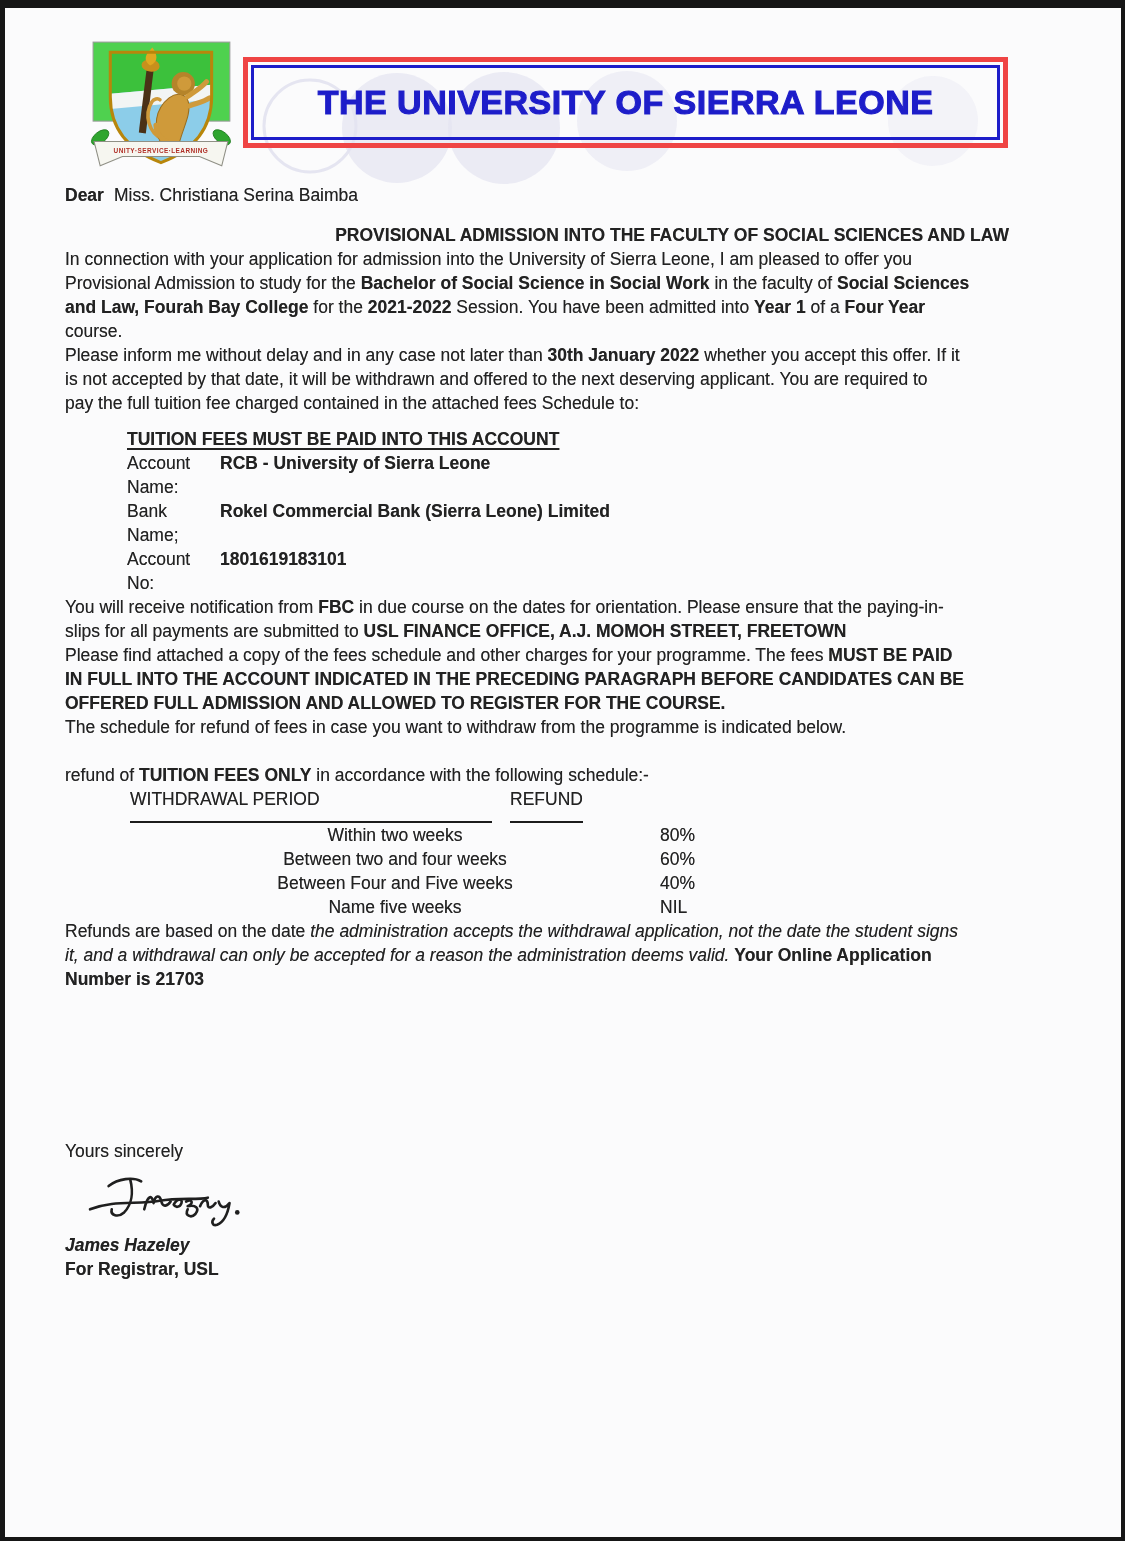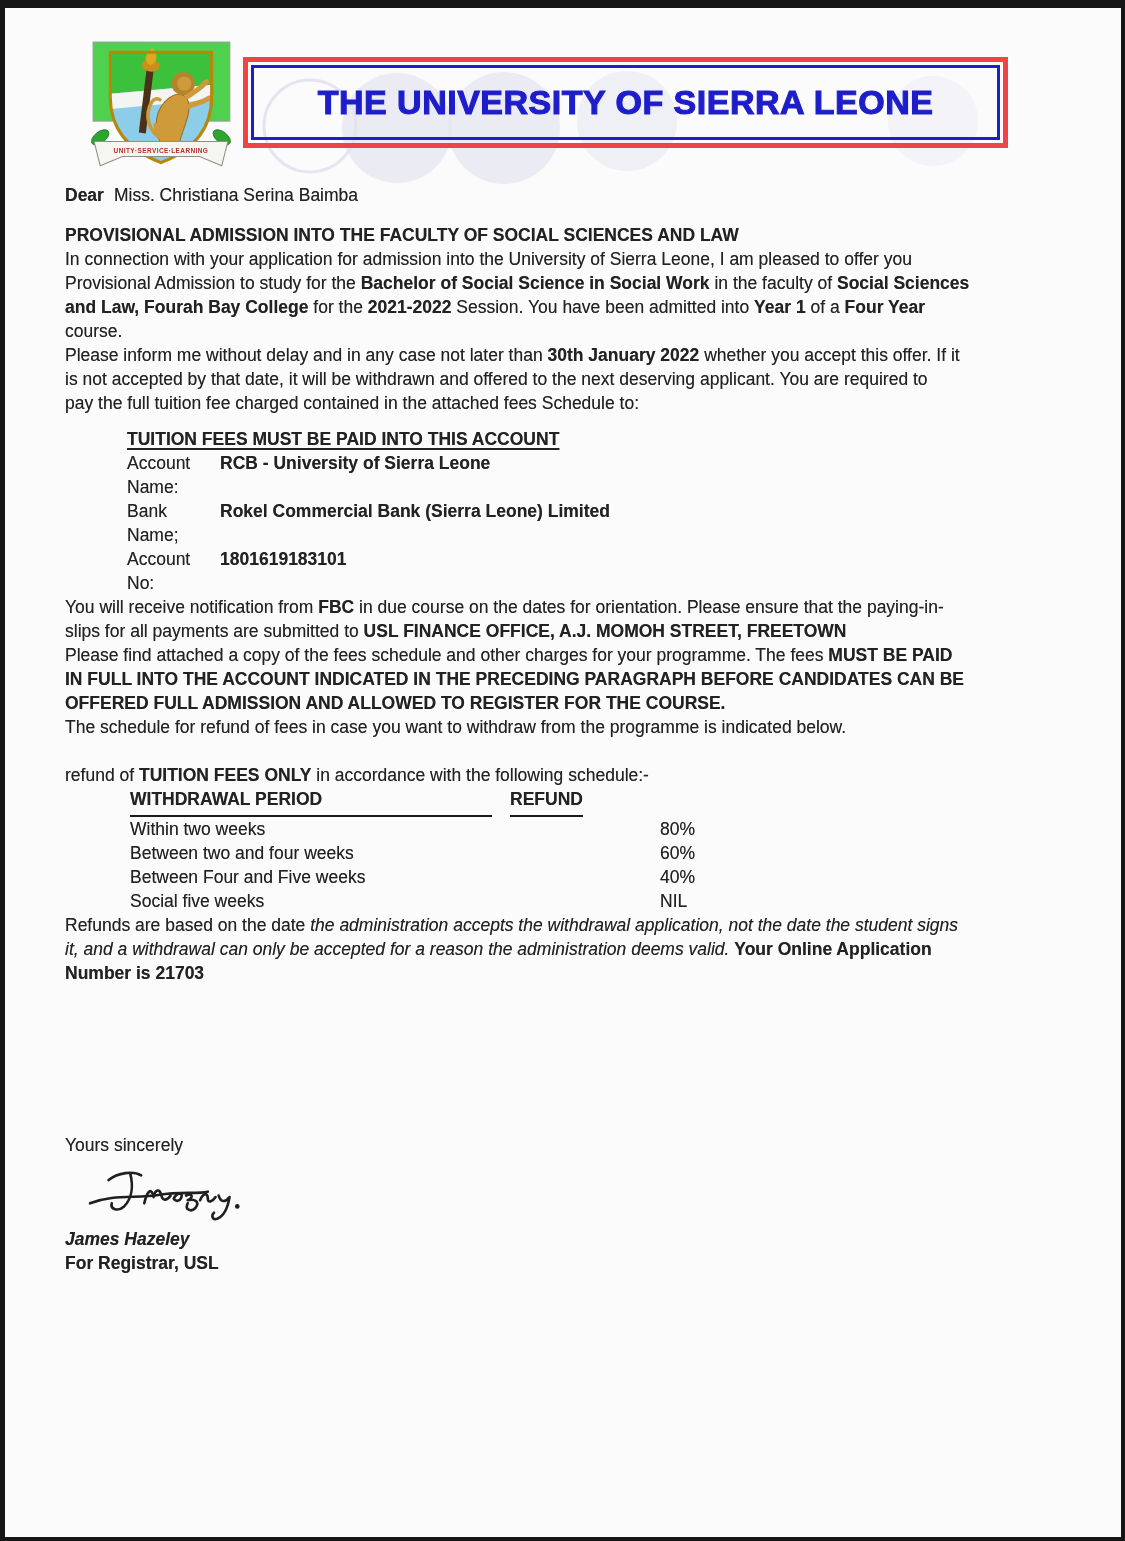--- a/index.html
+++ b/index.html
@@ -29,41 +29,41 @@
   .content{
     position:relative;z-index:3;
     padding:0 112px 0 60px;
     font-size:17.5px;line-height:24px;color:#222;
     text-shadow:0 0 .5px rgba(45,45,45,.55);
   }
   .content p{margin:0;}
   .salutation{margin-top:8px;}
   .salutation .lbl{font-weight:700;}
   .salutation .name{margin-left:10px;}
-  .subject{margin-top:16px;font-weight:700;text-align:left;}
+  .subject{margin-top:16px;font-weight:700;text-align:right;}
   .p2{margin-top:12px;}
   .account{margin-top:12px;margin-left:62px;}
   .account-heading{
     font-weight:700;text-decoration:underline;
     text-decoration-thickness:2px;text-underline-offset:3px;
   }
   .acct-row{display:flex;}
   .acct-label{width:93px;flex:0 0 93px;}
   .acct-value{font-weight:700;}
   .p3{margin-top:16px;}
   .p4{margin-top:8px;}
   .p5{margin-top:12px;}
   .p6{margin-top:20px;}
   .refund{margin-left:65px;}
   .refund-header span{
-    display:inline-block;font-weight:700;
-    border-bottom:2.5px solid #1c1c1c;padding-bottom:4px;
+    display:inline-block;font-weight:400;
+    border-bottom:2.5px solid #1c1c1c;padding-bottom:10px;
   }
   .refund-col1{width:362px;margin-right:18px;}
-  .refund-row{display:flex;}
+  .refund-row{display:flex;text-align:center;}
   .refund-period{width:530px;flex:0 0 530px;}
   .p7{margin-top:8px;}
   
   .closing{margin-top:148px;}
   .signature-svg{display:block;margin:6px 0 2px 2px;width:215px;height:62px;}
   .sig-name{font-weight:700;font-style:italic;}
   .sig-title{font-weight:700;}
 </style>
 </head>
 <body>
@@ -173,21 +173,21 @@
           </div>
           <div class="refund-row">
             <span class="refund-period">Between two and four weeks</span>
             <span class="refund-amount">60%</span>
           </div>
           <div class="refund-row">
             <span class="refund-period">Between Four and Five weeks</span>
             <span class="refund-amount">40%</span>
           </div>
           <div class="refund-row">
-            <span class="refund-period">Social five weeks</span>
+            <span class="refund-period">Name five weeks</span>
             <span class="refund-amount">NIL</span>
           </div>
         </div>
     </div>
 
     <p class="p7"><span>Refunds are based on the date </span><span style="font-style: italic;">the administration accepts the withdrawal application, not the date the student signs</span><br><span style="font-style: italic;">it, and a withdrawal can only be accepted for a reason the administration deems valid.</span><span>  </span><span style="font-weight: 700;">Your Online Application</span><br><span style="font-weight: 700;">Number is 21703</span></p>
 
     <div class="closing">
       <div>Yours sincerely</div>
       <svg class="signature-svg" viewBox="0 0 230 80">

